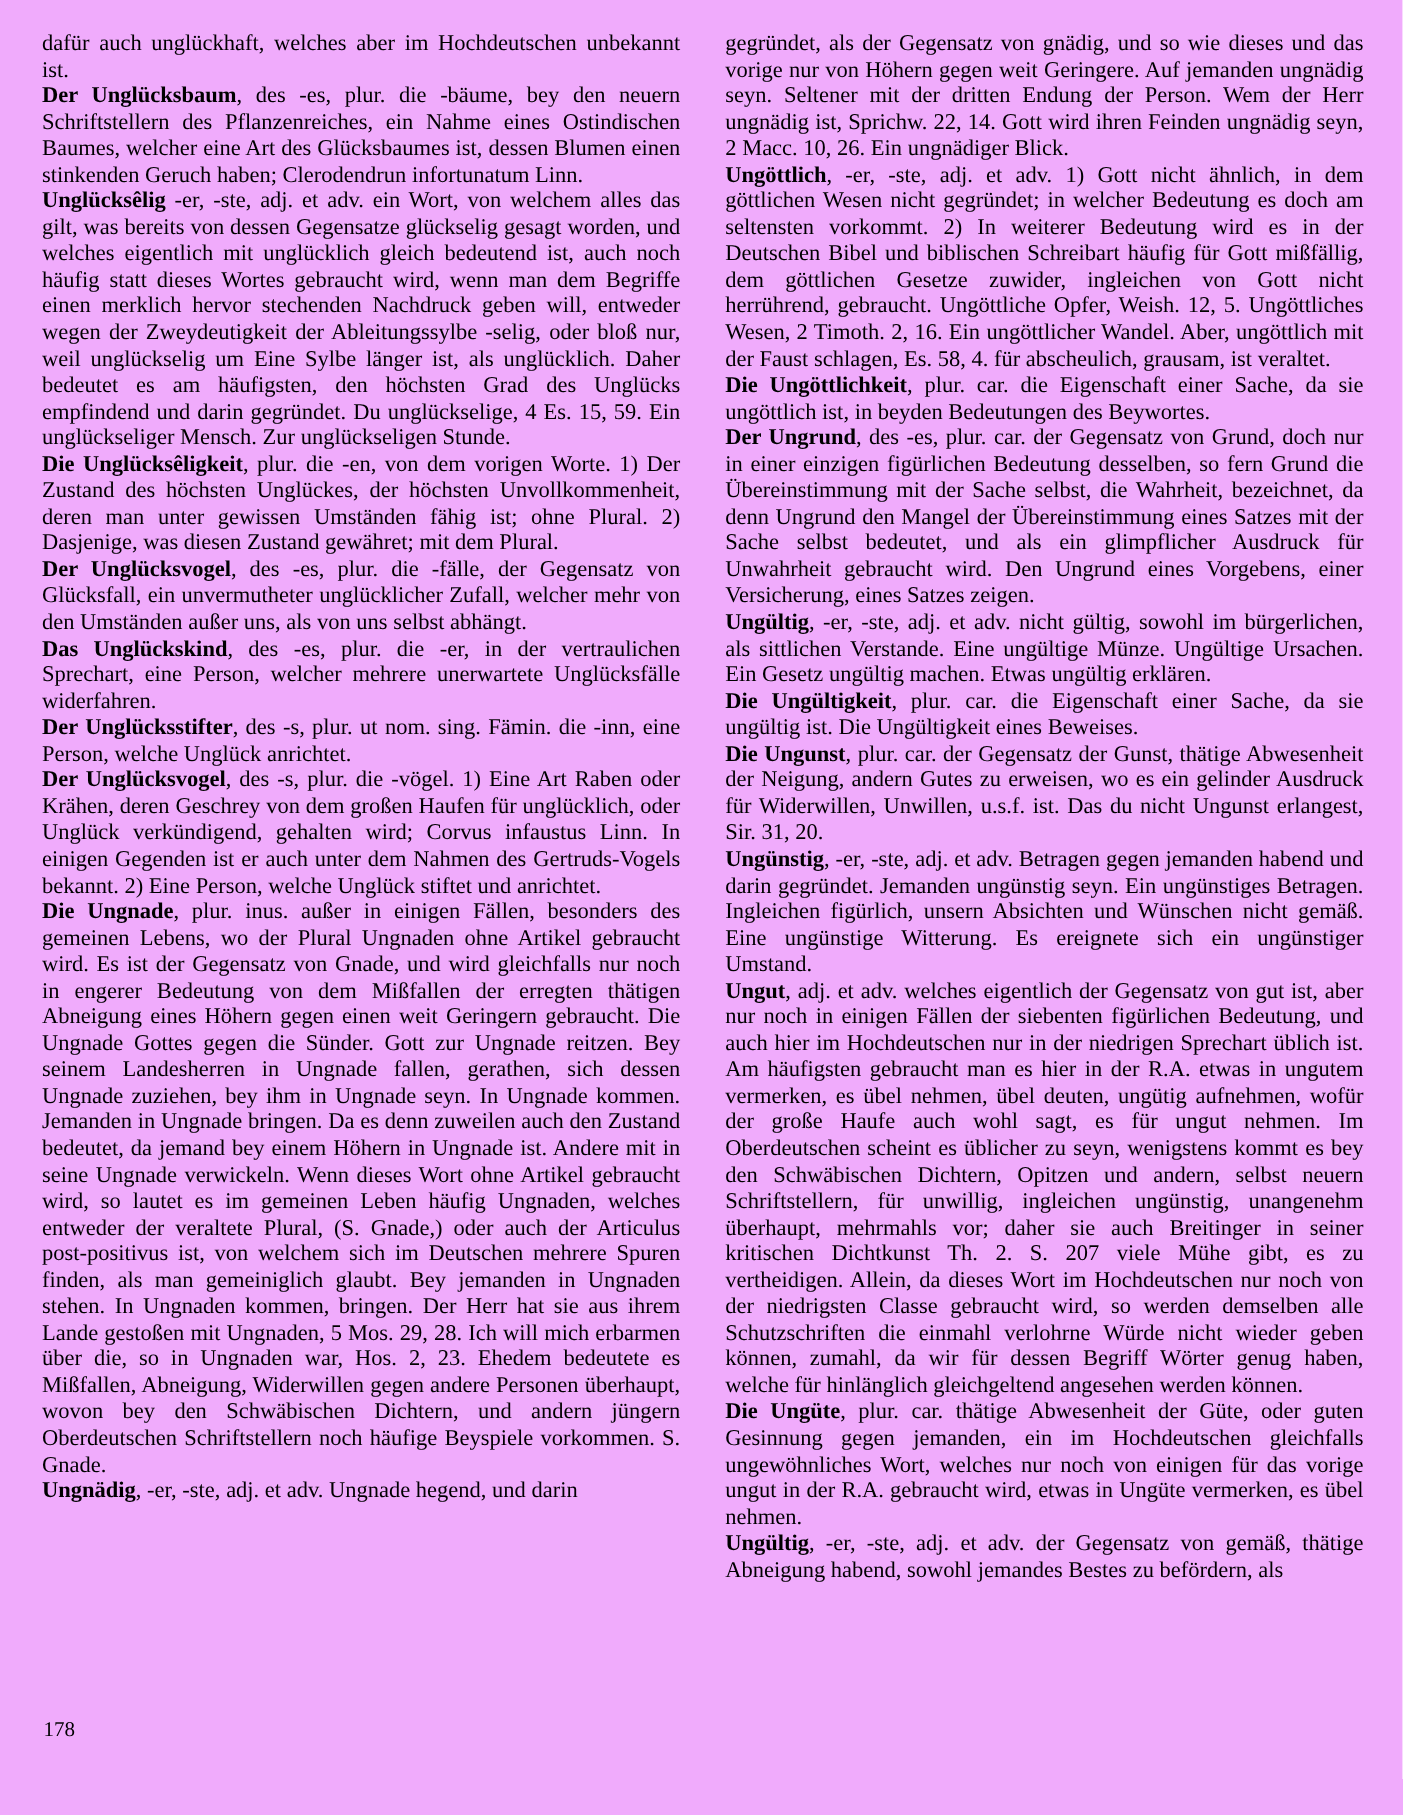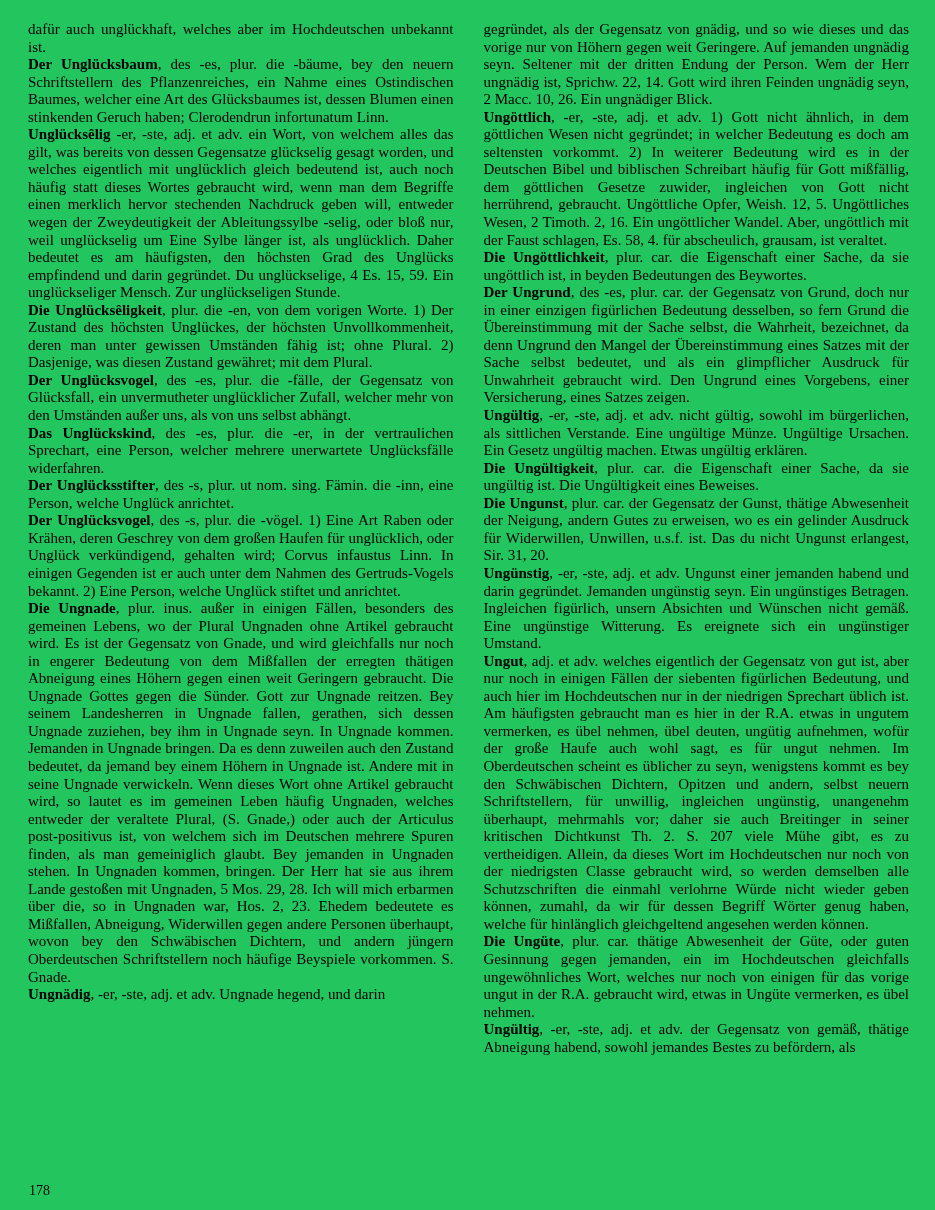--- a/index.html
+++ b/index.html
@@ -4,21 +4,21 @@
 <style>
   html, body {
     margin: 0;
     padding: 0;
     background: #ffffff;
   }
   .page {
     position: relative;
     width: 935px;
     height: 1210px;
-    background: #22c55e;
+    background: #f0abfc;
     color: #000000;
     font-family: "Liberation Serif", "DejaVu Serif", serif;
     overflow: hidden;
   }
   .columns {
     display: flex;
     gap: 30px;
     padding: 21px 26px 0 28px;
   }
   .column {
@@ -35,21 +35,20 @@
     padding: 0;
   }
   .hw { font-weight: bold; }
   .it { }
   .page-number {
     position: absolute;
     left: 29px;
     top: 1146px;
     font-size: 14px;
     line-height: 16px;
-    margin-top: 37px;
   }
 </style>
 </head>
 <body>
 
 <div class="page">
   <div class="columns">
     <div class="column">
         <p class="entry"><span>dafür auch unglückhaft, welches aber im Hochdeutschen unbekannt ist.</span></p>
         <p class="entry"><span class="hw">Der Unglücksbaum</span><span>, des -es, </span><span class="it">plur.</span><span> die -bäume, bey den neuern Schriftstellern des Pflanzenreiches, ein Nahme eines Ostindischen Baumes, welcher eine Art des Glücksbaumes ist, dessen Blumen einen stinkenden Geruch haben; </span><span class="it">Clerodendrun infortunatum Linn.</span></p>
@@ -63,20 +62,20 @@
         <p class="entry"><span class="hw">Ungnädig</span><span>, -er, -ste, </span><span class="it">adj. et adv.</span><span> Ungnade hegend, und darin</span></p>
       </div>
     <div class="column">
         <p class="entry"><span>gegründet, als der Gegensatz von gnädig, und so wie dieses und das vorige nur von Höhern gegen weit Geringere. Auf jemanden ungnädig seyn. Seltener mit der dritten Endung der Person. Wem der Herr ungnädig ist, Sprichw. 22, 14. Gott wird ihren Feinden ungnädig seyn, 2 Macc. 10, 26. Ein ungnädiger Blick.</span></p>
         <p class="entry"><span class="hw">Ungöttlich</span><span>, -er, -ste, </span><span class="it">adj. et adv.</span><span> 1) Gott nicht ähnlich, in dem göttlichen Wesen nicht gegründet; in welcher Bedeutung es doch am seltensten vorkommt. 2) In weiterer Bedeutung wird es in der Deutschen Bibel und biblischen Schreibart häufig für Gott mißfällig, dem göttlichen Gesetze zuwider, ingleichen von Gott nicht herrührend, gebraucht. Ungöttliche Opfer, Weish. 12, 5. Ungöttliches Wesen, 2 Timoth. 2, 16. Ein ungöttlicher Wandel. Aber, ungöttlich mit der Faust schlagen, Es. 58, 4. für abscheulich, grausam, ist veraltet.</span></p>
         <p class="entry"><span class="hw">Die Ungöttlichkeit</span><span>, </span><span class="it">plur. car.</span><span> die Eigenschaft einer Sache, da sie ungöttlich ist, in beyden Bedeutungen des Beywortes.</span></p>
         <p class="entry"><span class="hw">Der Ungrund</span><span>, des -es, </span><span class="it">plur. car.</span><span> der Gegensatz von Grund, doch nur in einer einzigen figürlichen Bedeutung desselben, so fern Grund die Übereinstimmung mit der Sache selbst, die Wahrheit, bezeichnet, da denn Ungrund den Mangel der Übereinstimmung eines Satzes mit der Sache selbst bedeutet, und als ein glimpflicher Ausdruck für Unwahrheit gebraucht wird. Den Ungrund eines Vorgebens, einer Versicherung, eines Satzes zeigen.</span></p>
         <p class="entry"><span class="hw">Ungültig</span><span>, -er, -ste, </span><span class="it">adj. et adv.</span><span> nicht gültig, sowohl im bürgerlichen, als sittlichen Verstande. Eine ungültige Münze. Ungültige Ursachen. Ein Gesetz ungültig machen. Etwas ungültig erklären.</span></p>
         <p class="entry"><span class="hw">Die Ungültigkeit</span><span>, </span><span class="it">plur. car.</span><span> die Eigenschaft einer Sache, da sie ungültig ist. Die Ungültigkeit eines Beweises.</span></p>
         <p class="entry"><span class="hw">Die Ungunst</span><span>, </span><span class="it">plur. car.</span><span> der Gegensatz der Gunst, thätige Abwesenheit der Neigung, andern Gutes zu erweisen, wo es ein gelinder Ausdruck für Widerwillen, Unwillen, u.s.f. ist. Das du nicht Ungunst erlangest, Sir. 31, 20.</span></p>
-        <p class="entry"><span class="hw">Ungünstig</span><span>, -er, -ste, </span><span class="it">adj. et adv.</span><span> Ungunst einer jemanden habend und darin gegründet. Jemanden ungünstig seyn. Ein ungünstiges Betragen. Ingleichen figürlich, unsern Absichten und Wünschen nicht gemäß. Eine ungünstige Witterung. Es ereignete sich ein ungünstiger Umstand.</span></p>
+        <p class="entry"><span class="hw">Ungünstig</span><span>, -er, -ste, </span><span class="it">adj. et adv.</span><span> Betragen gegen jemanden habend und darin gegründet. Jemanden ungünstig seyn. Ein ungünstiges Betragen. Ingleichen figürlich, unsern Absichten und Wünschen nicht gemäß. Eine ungünstige Witterung. Es ereignete sich ein ungünstiger Umstand.</span></p>
         <p class="entry"><span class="hw">Ungut</span><span>, </span><span class="it">adj. et adv.</span><span> welches eigentlich der Gegensatz von gut ist, aber nur noch in einigen Fällen der siebenten figürlichen Bedeutung, und auch hier im Hochdeutschen nur in der niedrigen Sprechart üblich ist. Am häufigsten gebraucht man es hier in der R.A. etwas in ungutem vermerken, es übel nehmen, übel deuten, ungütig aufnehmen, wofür der große Haufe auch wohl sagt, es für ungut nehmen. Im Oberdeutschen scheint es üblicher zu seyn, wenigstens kommt es bey den Schwäbischen Dichtern, Opitzen und andern, selbst neuern Schriftstellern, für unwillig, ingleichen ungünstig, unangenehm überhaupt, mehrmahls vor; daher sie auch Breitinger in seiner kritischen Dichtkunst Th. 2. S. 207 viele Mühe gibt, es zu vertheidigen. Allein, da dieses Wort im Hochdeutschen nur noch von der niedrigsten Classe gebraucht wird, so werden demselben alle Schutzschriften die einmahl verlohrne Würde nicht wieder geben können, zumahl, da wir für dessen Begriff Wörter genug haben, welche für hinlänglich gleichgeltend angesehen werden können.</span></p>
         <p class="entry"><span class="hw">Die Ungüte</span><span>, </span><span class="it">plur. car.</span><span> thätige Abwesenheit der Güte, oder guten Gesinnung gegen jemanden, ein im Hochdeutschen gleichfalls ungewöhnliches Wort, welches nur noch von einigen für das vorige ungut in der R.A. gebraucht wird, etwas in Ungüte vermerken, es übel nehmen.</span></p>
         <p class="entry"><span class="hw">Ungültig</span><span>, -er, -ste, </span><span class="it">adj. et adv.</span><span> der Gegensatz von gemäß, thätige Abneigung habend, sowohl jemandes Bestes zu befördern, als</span></p>
       </div>
   </div>
   <div class="page-number">178</div>
 </div>
 
 </body></html>

